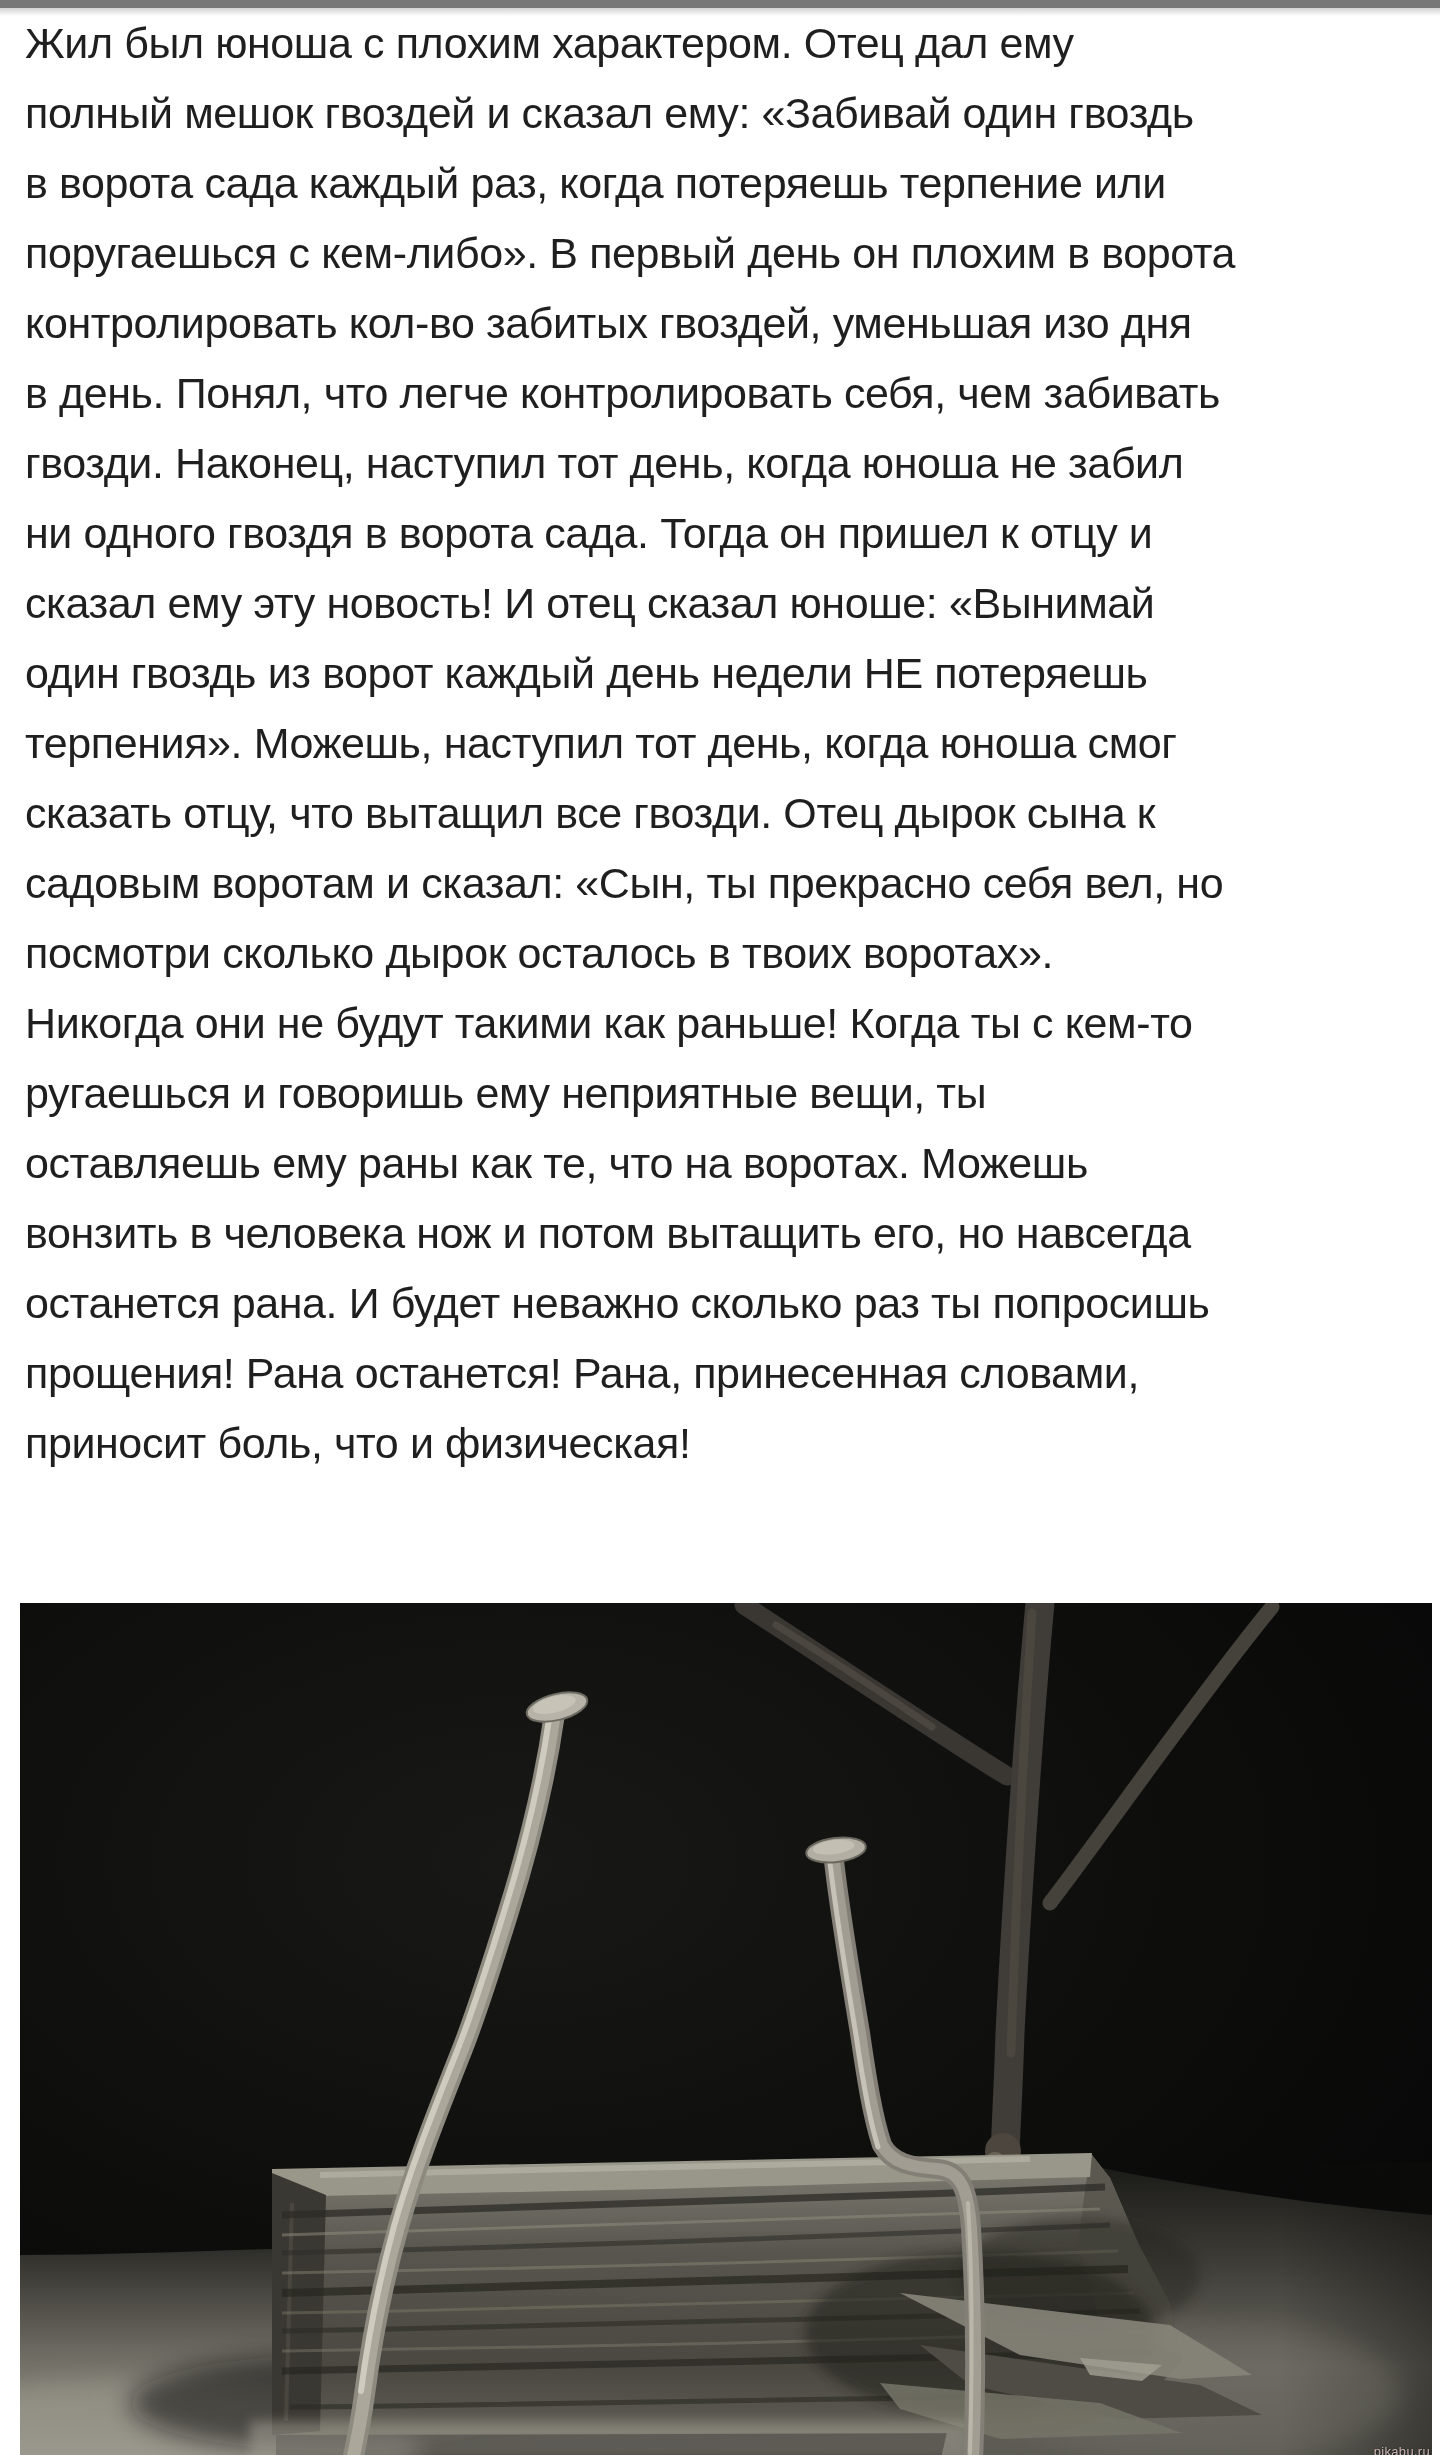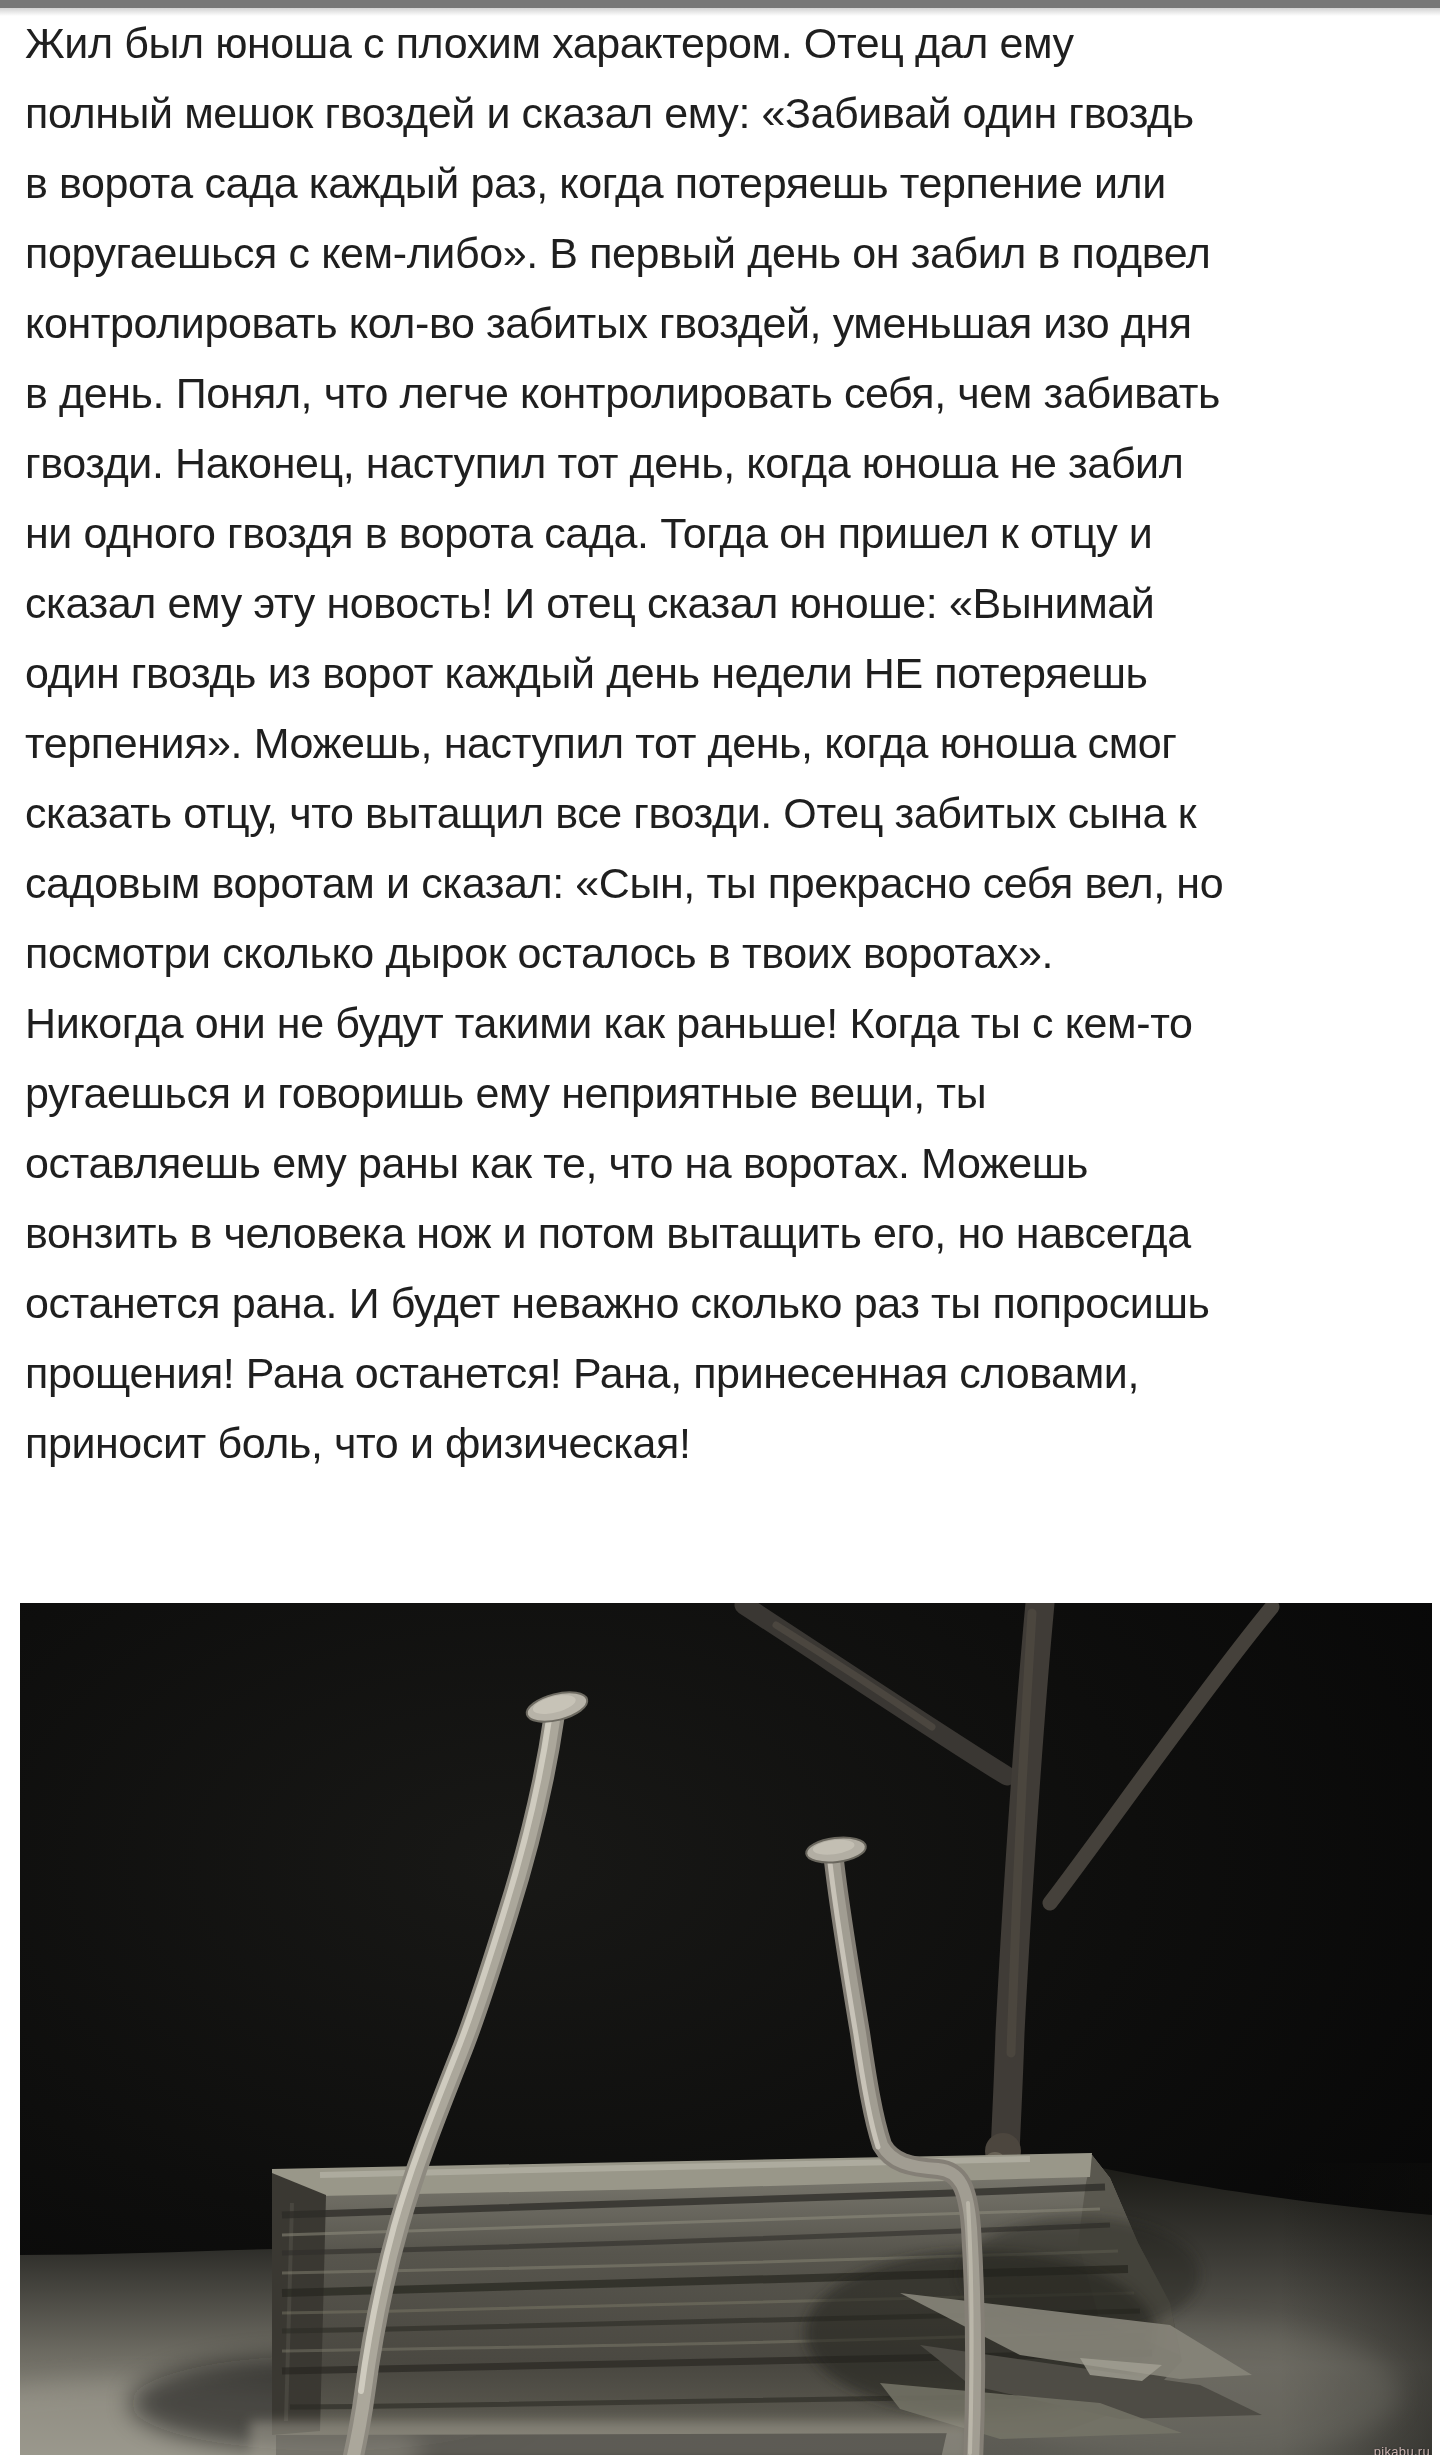--- a/index.html
+++ b/index.html
@@ -33,29 +33,29 @@
 <body>
 
 <div class="screen">
 
   <div class="top-fade"></div>
 
   <div class="story">
       <div class="story-line">Жил был юноша с плохим характером. Отец дал ему</div>
       <div class="story-line">полный мешок гвоздей и сказал ему: «Забивай один гвоздь</div>
       <div class="story-line">в ворота сада каждый раз, когда потеряешь терпение или</div>
-      <div class="story-line">поругаешься с кем-либо». В первый день он забил в подвел</div>
+      <div class="story-line">поругаешься с кем-либо». В первый день он плохим в ворота</div>
       <div class="story-line">контролировать кол-во забитых гвоздей, уменьшая изо дня</div>
       <div class="story-line">в день. Понял, что легче контролировать себя, чем забивать</div>
       <div class="story-line">гвозди. Наконец, наступил тот день, когда юноша не забил</div>
       <div class="story-line">ни одного гвоздя в ворота сада. Тогда он пришел к отцу и</div>
       <div class="story-line">сказал ему эту новость! И отец сказал юноше: «Вынимай</div>
       <div class="story-line">один гвоздь из ворот каждый день недели НЕ потеряешь</div>
       <div class="story-line">терпения». Можешь, наступил тот день, когда юноша смог</div>
-      <div class="story-line">сказать отцу, что вытащил все гвозди. Отец забитых сына к</div>
+      <div class="story-line">сказать отцу, что вытащил все гвозди. Отец дырок сына к</div>
       <div class="story-line">садовым воротам и сказал: «Сын, ты прекрасно себя вел, но</div>
       <div class="story-line">посмотри сколько дырок осталось в твоих воротах».</div>
       <div class="story-line">Никогда они не будут такими как раньше! Когда ты с кем-то</div>
       <div class="story-line">ругаешься и говоришь ему неприятные вещи, ты</div>
       <div class="story-line">оставляешь ему раны как те, что на воротах. Можешь</div>
       <div class="story-line">вонзить в человека нож и потом вытащить его, но навсегда</div>
       <div class="story-line">останется рана. И будет неважно сколько раз ты попросишь</div>
       <div class="story-line">прощения! Рана останется! Рана, принесенная словами,</div>
       <div class="story-line">приносит боль, что и физическая!</div>
     </div>

